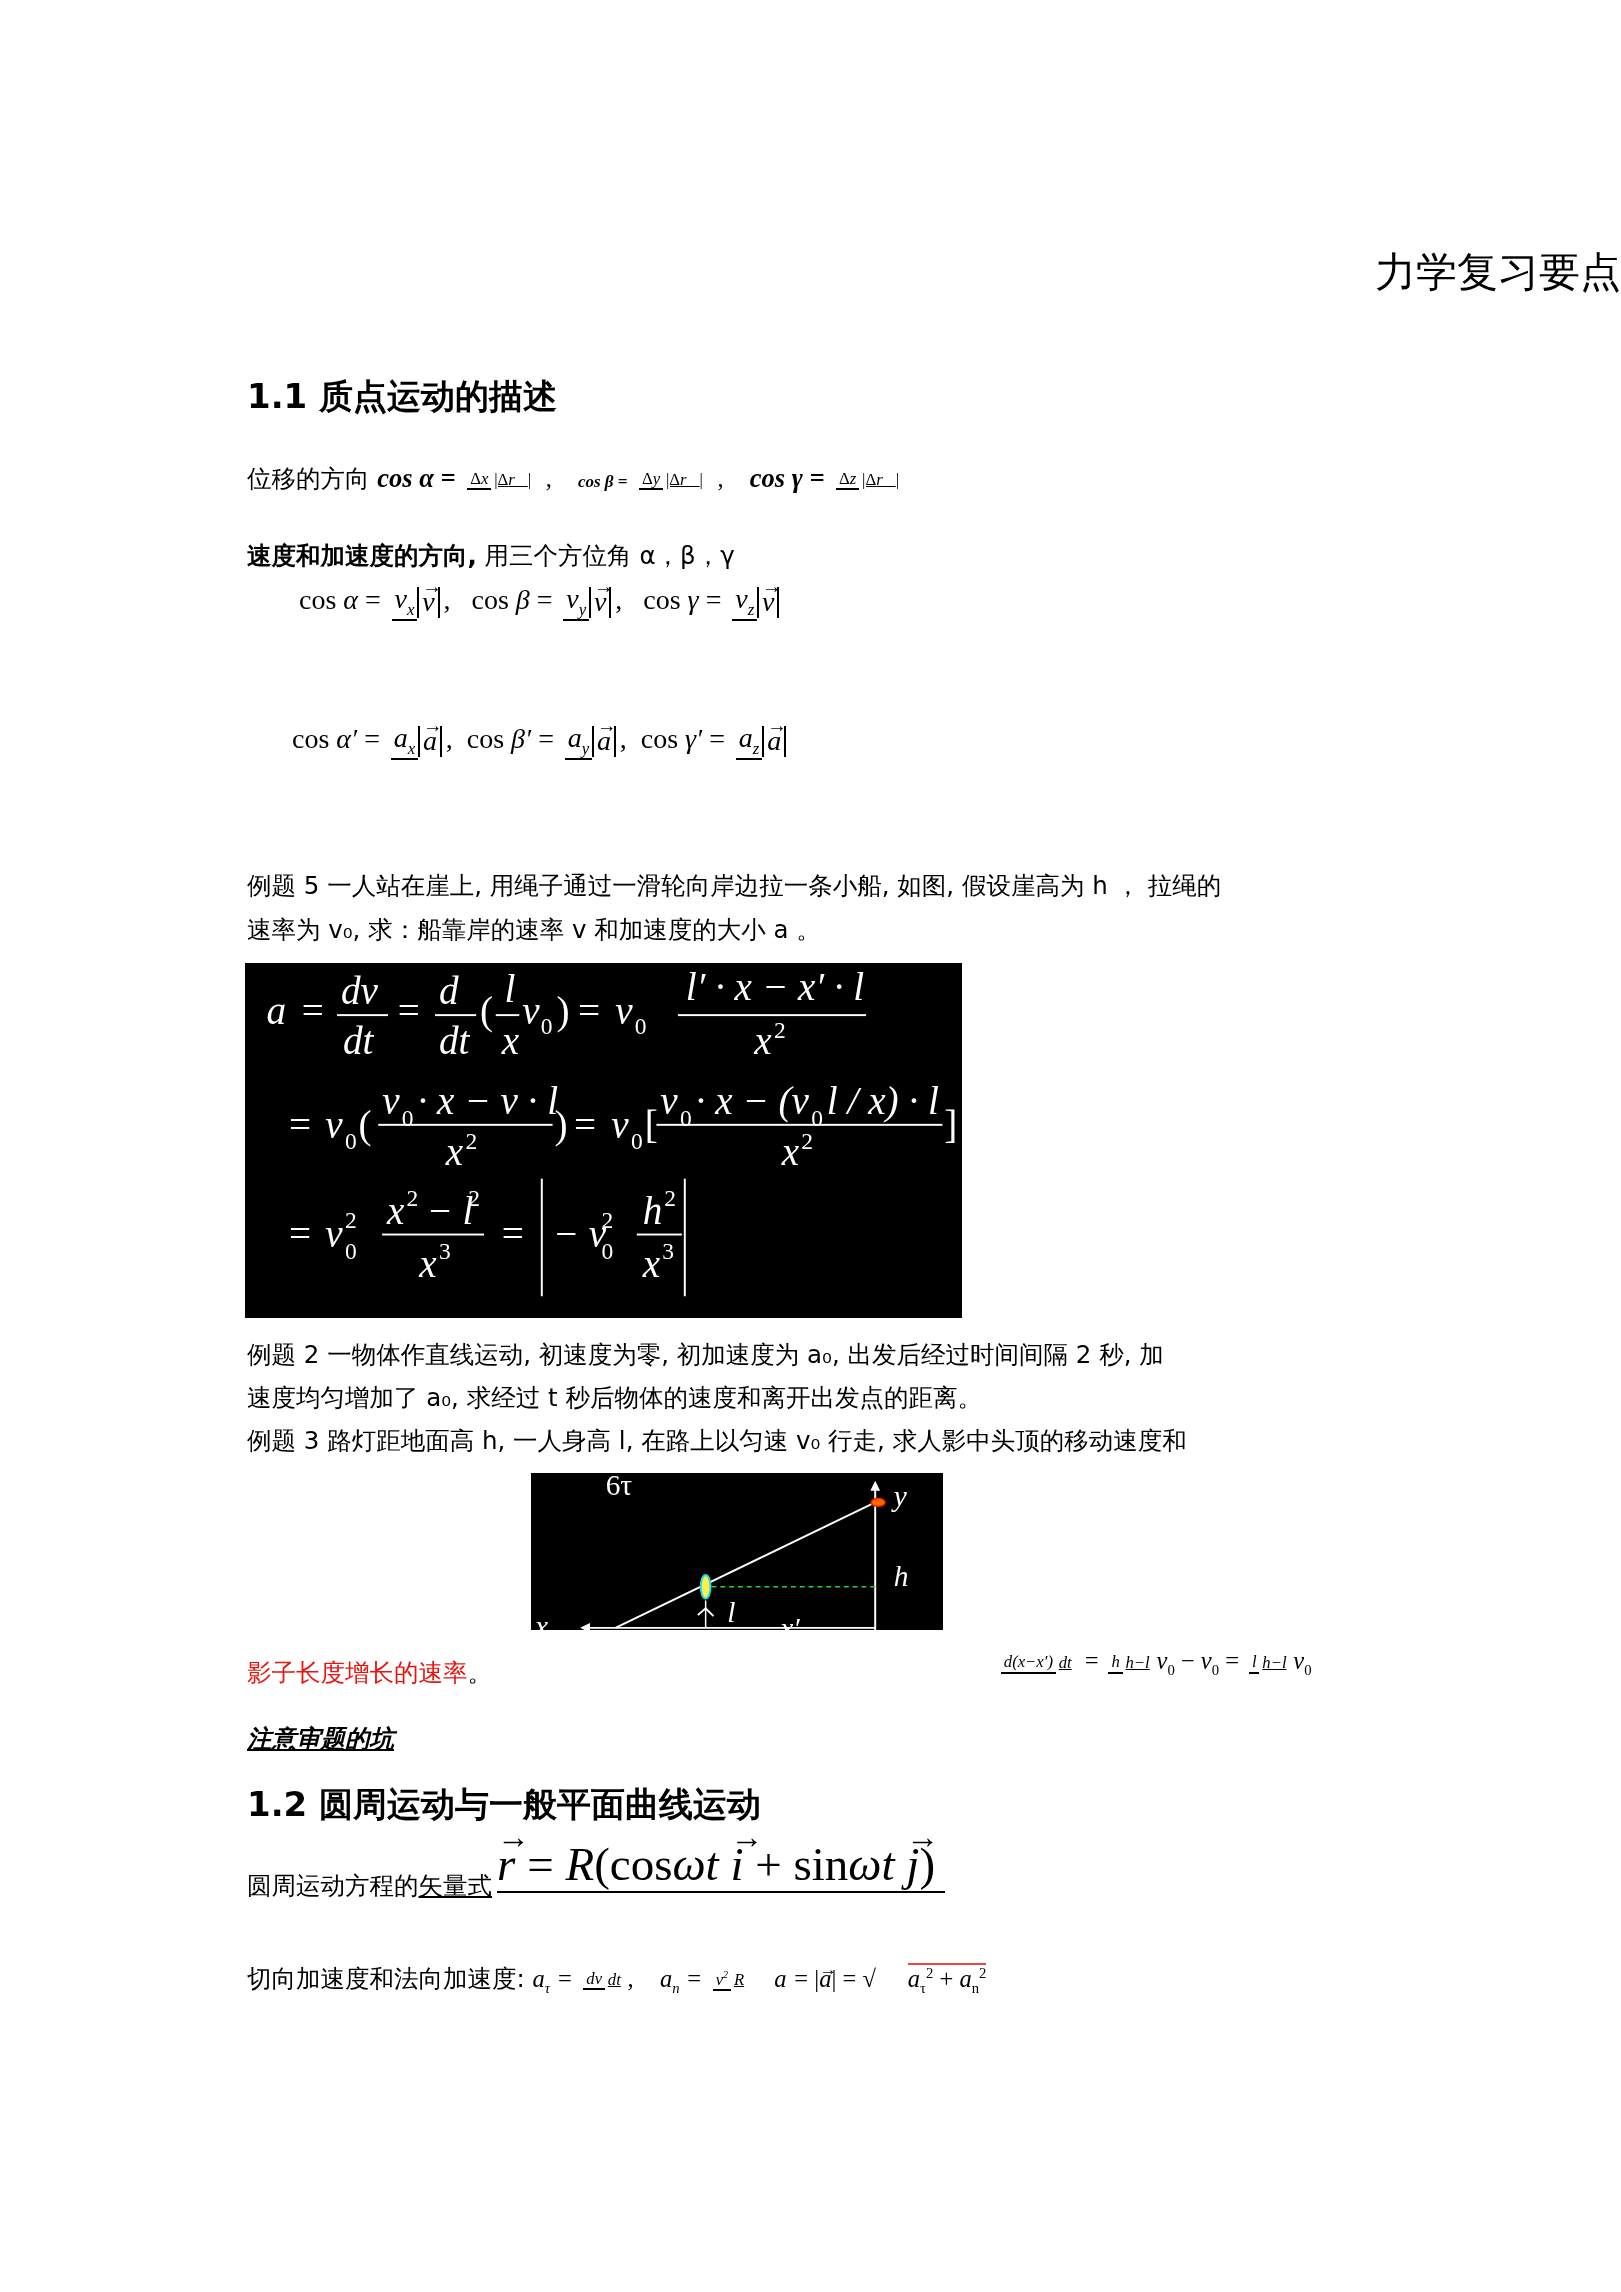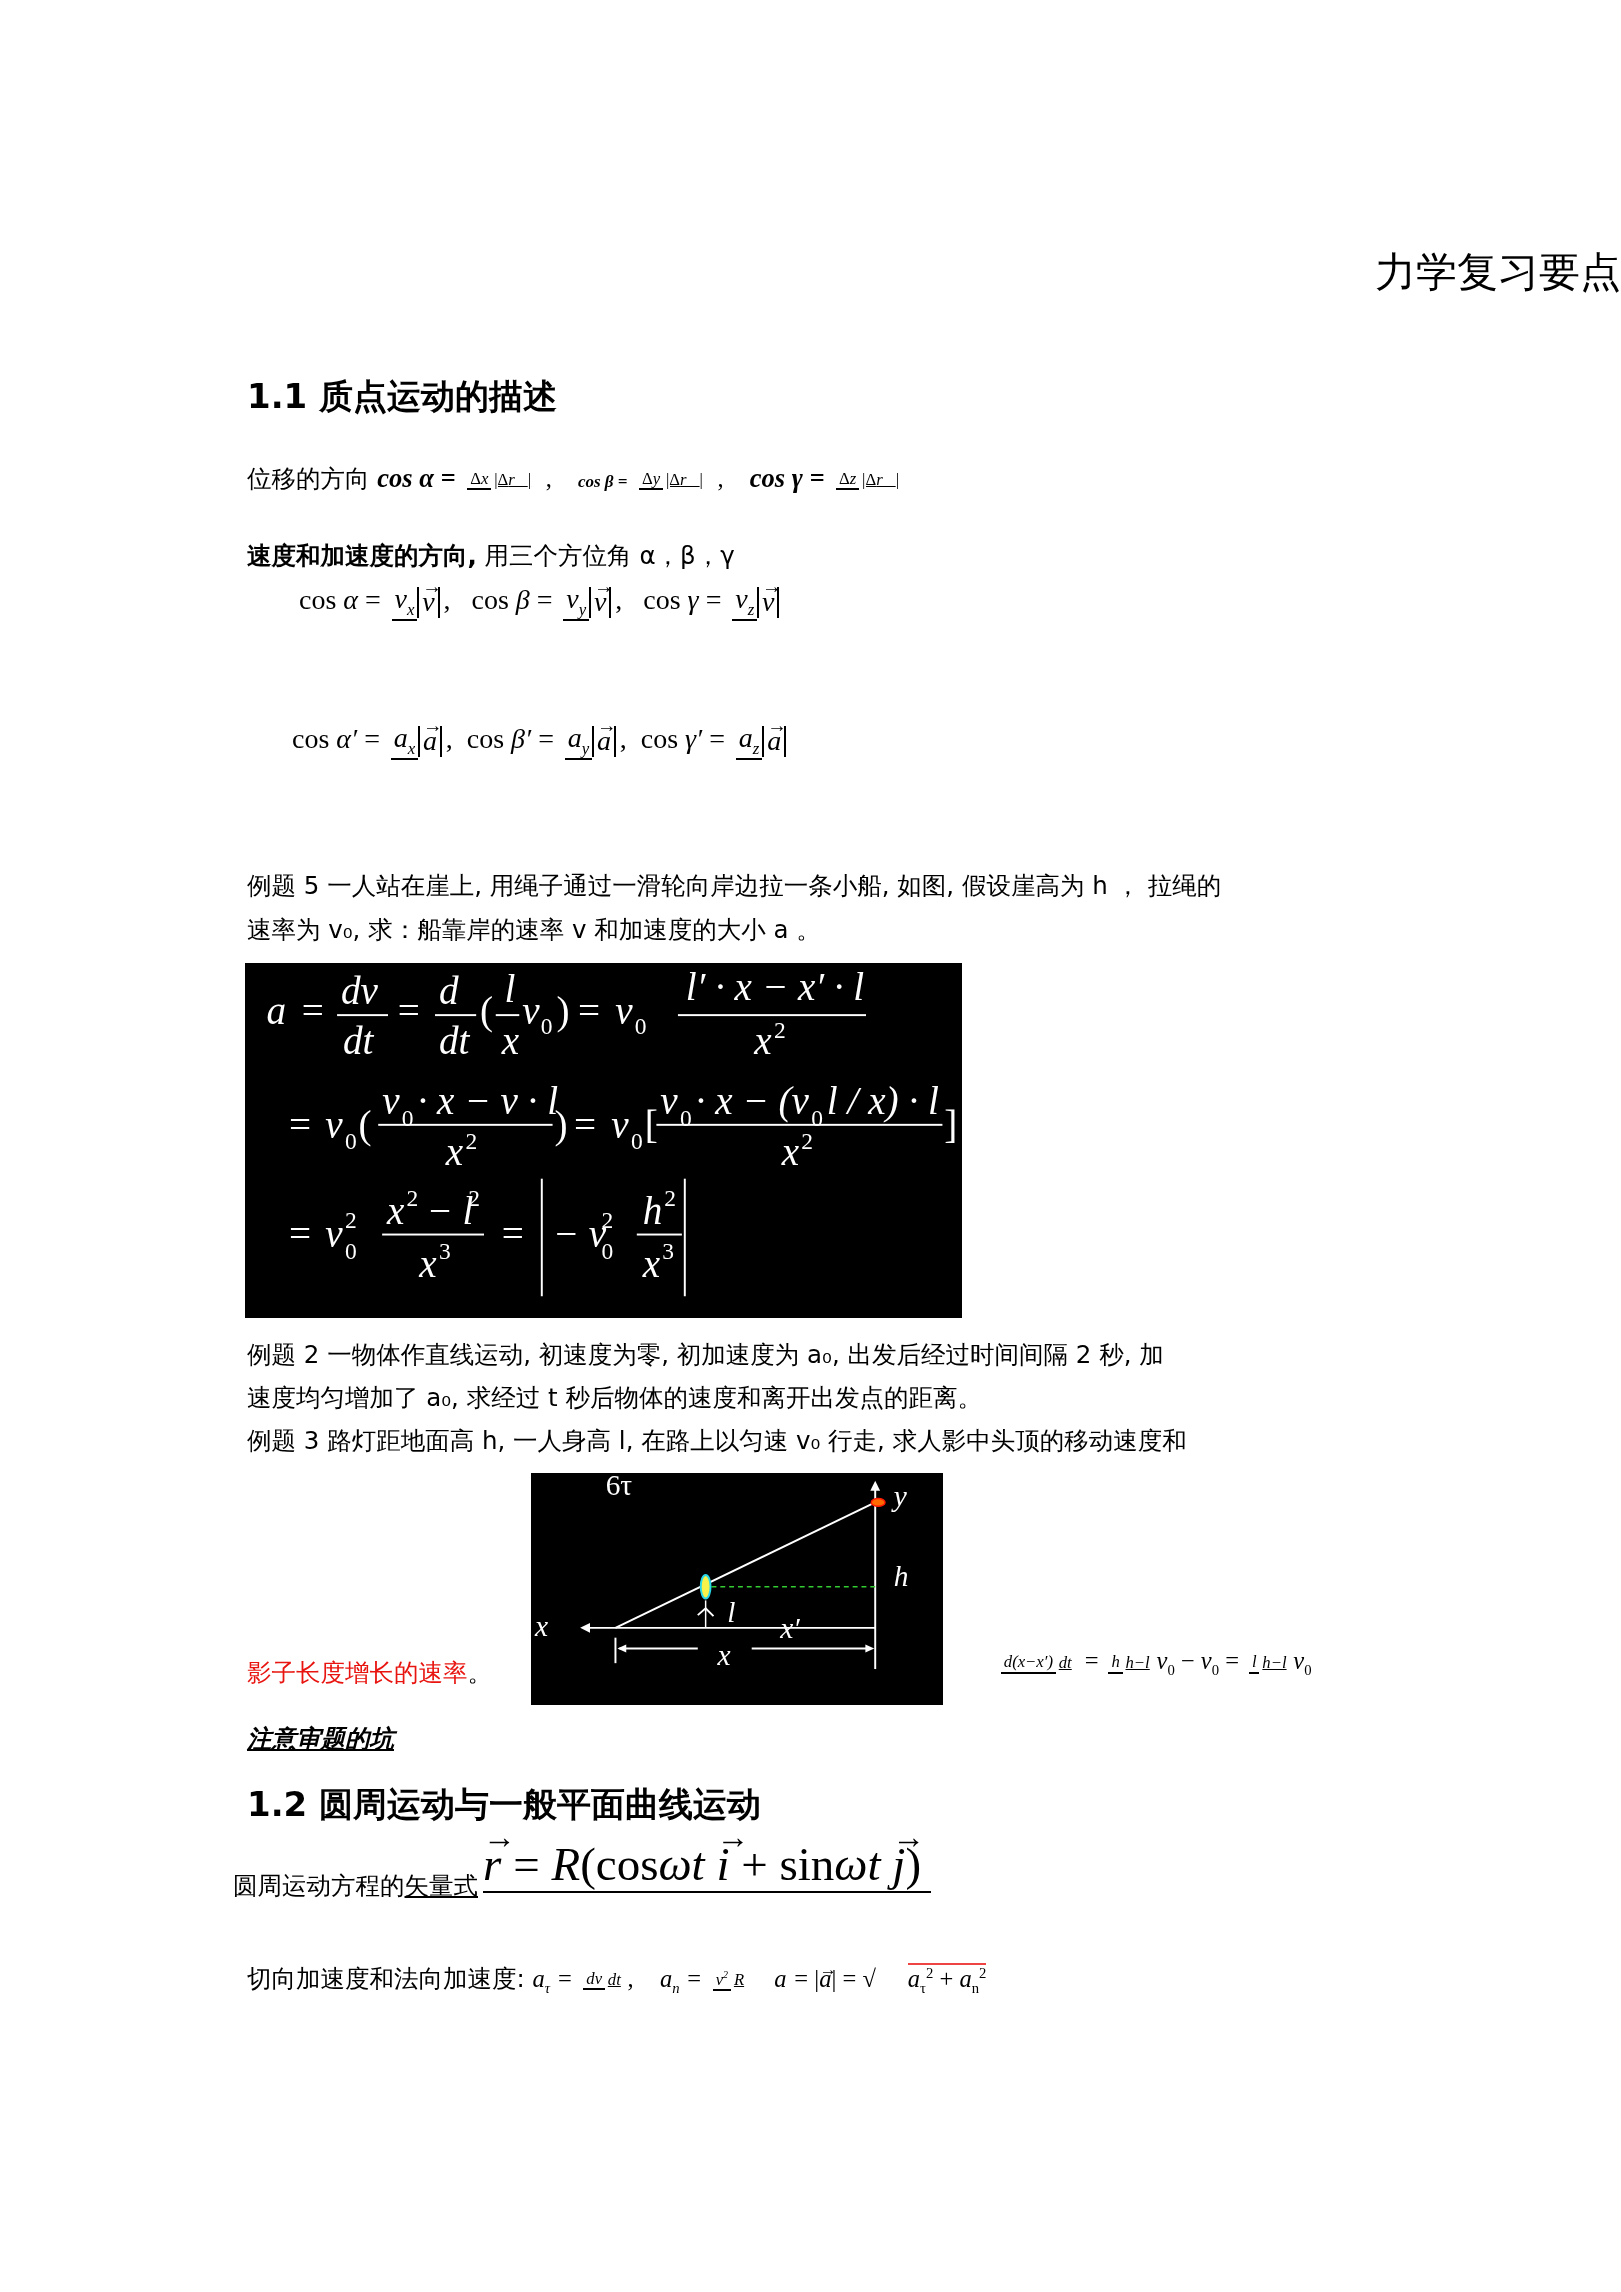--- a/index.html
+++ b/index.html
@@ -172,21 +172,21 @@
       <rect x="448" y="220" width="2" height="120"></rect>
     </g>
   </svg>
 </div>
 
 <div class="abs p" style="top:1333px;">例题 2     一物体作直线运动, 初速度为零, 初加速度为 a₀,   出发后经过时间间隔 2 秒, 加</div>
 <div class="abs p" style="top:1376px;">速度均匀增加了 a₀, 求经过  t  秒后物体的速度和离开出发点的距离。</div>
 
 <div class="abs p" style="top:1419px;">例题  3    路灯距地面高 h, 一人身高  l, 在路上以匀速 v₀ 行走, 求人影中头顶的移动速度和</div>
 
-<div class="abs blackbox" style="left:531px; top:1473px; width:412px; height:232px;">
+<div class="abs blackbox" style="left:531px; top:1473px; width:412px; height:157px;">
   <svg width="412" height="198" viewBox="0 0 420 202">
     <g font-family="Liberation Serif, serif" font-style="italic" fill="#fff" font-size="30">
       <text x="76" y="22" font-style="normal">6τ</text>
       <text x="370" y="34">y</text>
       <text x="370" y="115">h</text>
       <text x="4" y="166">x</text>
       <text x="200" y="152">l</text>
       <text x="254" y="168">x′</text>
       <text x="190" y="196">x</text>
     </g>
@@ -233,21 +233,21 @@
   <span class="frac small it">
       <span class="n">l</span>
       <span class="d">h−l</span>
     </span><i>v</i><sub>0</sub>
 </div>
 
 <div class="abs p b it u" style="top:1717px;">注意审题的坑</div>
 
 <div class="abs h2" style="top:1782px;">1.2 圆周运动与一般平面曲线运动</div>
 
-<div class="abs" style="left:233px; top:1851px; white-space:nowrap;">
+<div class="abs" style="left:247px; top:1851px; white-space:nowrap;">
   <span style="font-size:24.5px;">圆周运动方程的</span><span class="u" style="font-size:24.5px;">矢量式</span>
   <span class="serif" style="font-size:47px; position:relative; top:-13.7px; display:inline-block; border-bottom:2px solid #000; padding-right:9.8px;">
     <span class="vec it">r</span> = <i>R</i>(cos<i>ωt</i> <span class="vec it">i</span> + sin<i>ωt</i> <span class="vec it">j</span>)
   </span>
 </div>
 
 <div class="abs p" style="top:1952px;">
   <span>切向加速度和法向加速度:</span>
   <span class="serif it">a<sub>τ</sub></span> <span class="serif">=</span>
   <span class="frac serif small it">

